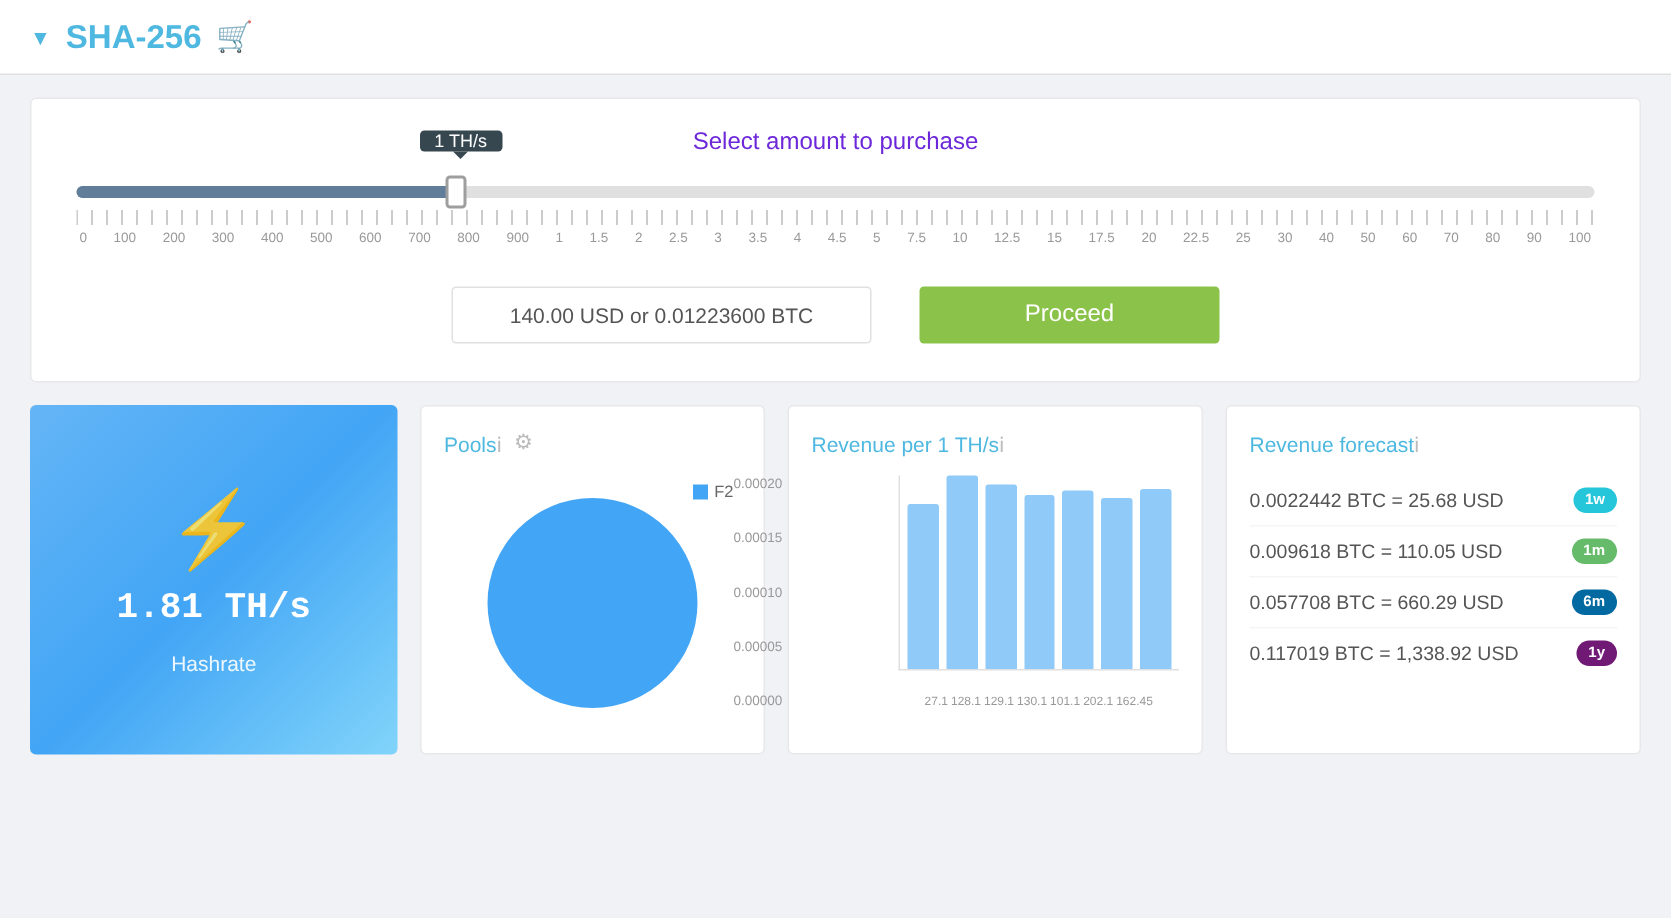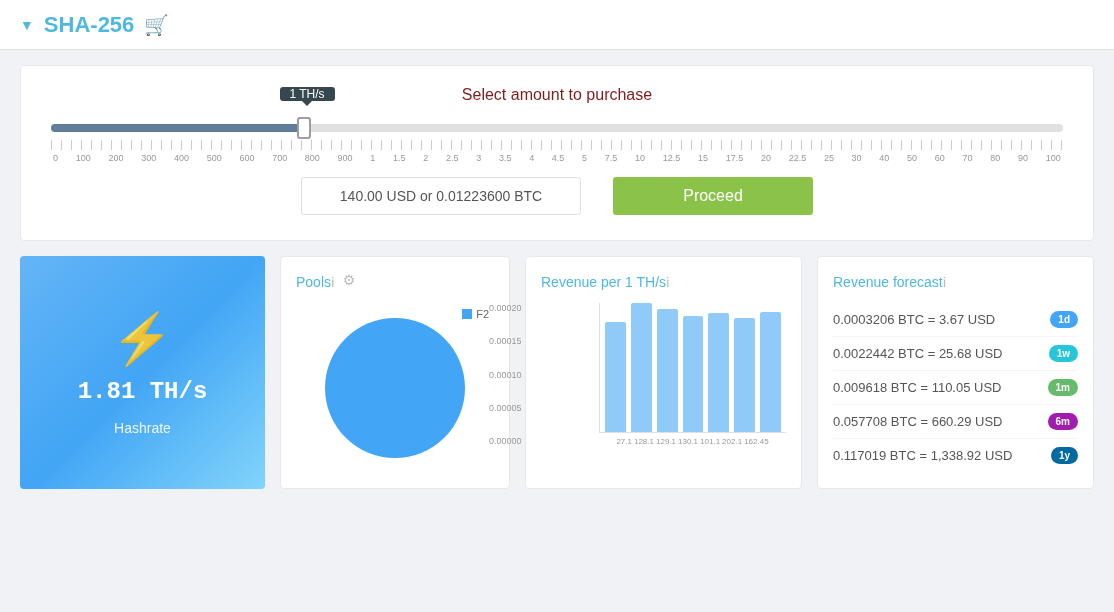--- a/index.html
+++ b/index.html
@@ -46,21 +46,21 @@
     
     .purchase-card {
       background: #fff;
       border-radius: 4px;
       padding: 20px 30px 25px;
       margin-bottom: 15px;
       border: 1px solid #e8e8e8;
     }
     .purchase-title {
       text-align: center;
-      color: #7f1d1d;
+      color: #6d28d9;
       font-size: 16px;
       font-weight: 500;
       margin-bottom: 20px;
     }
 
     
     .slider-container {
       position: relative;
       margin-bottom: 5px;
     }
@@ -126,21 +126,21 @@
     .tick-marks span {
       font-size: 9px;
     }
 
     
     .purchase-bottom {
       display: flex;
       align-items: center;
       justify-content: center;
       gap: 32px;
-      margin-top: 14px;
+      margin-top: 28px;
     }
     .price-display {
       border: 1px solid #e0e0e0;
       padding: 10px 25px;
       border-radius: 3px;
       font-size: 14px;
       color: #555;
       background: #fff;
       min-width: 280px;
       text-align: center;
@@ -287,21 +287,21 @@
     .bar {
       background: #90caf9;
       border-radius: 2px 2px 0 0;
       flex: 1;
       min-width: 20px;
     }
     .x-labels {
       display: flex;
       justify-content: center;
       gap: 2px;
-      margin-top: 4px;
+      margin-top: 16px;
       font-size: 8px;
       color: #999;
     }
 
     
     .forecast-card {
       flex: 1;
     }
     .forecast-row {
       display: flex;
@@ -318,22 +318,22 @@
     .forecast-badge {
       padding: 3px 8px;
       border-radius: 12px;
       font-size: 10px;
       font-weight: 600;
       color: #fff;
     }
     .badge-1d { background: #42a5f5; }
     .badge-1w { background: #26c6da; }
     .badge-1m { background: #66bb6a; }
-    .badge-6m { background: #a21caf; }
-    .badge-1y { background: #0369a1; margin-left: 32px; }
+    .badge-6m { background: #0369a1; }
+    .badge-1y { background: #701a75; margin-left: 32px; }
 
     
     .ruler-bar {
       width: 100%;
       height: 10px;
       background: repeating-linear-gradient(
         90deg,
         #ccc 0px, #ccc 1px,
         transparent 1px, transparent 10px
       );
@@ -475,24 +475,20 @@
 
     <div class="info-card forecast-card">
       <div class="card-header">
         <span class="card-title">Revenue forecast</span>
         <div class="card-icons">
           <span>ℹ</span>
         </div>
       </div>
       <div>
         <div class="forecast-row">
-          <span>0.0003206 BTC = 3.67 USD</span>
-          <span class="forecast-badge badge-1d">1d</span>
-        </div>
-        <div class="forecast-row">
           <span>0.0022442 BTC = 25.68 USD</span>
           <span class="forecast-badge badge-1w">1w</span>
         </div>
         <div class="forecast-row">
           <span>0.009618 BTC = 110.05 USD</span>
           <span class="forecast-badge badge-1m">1m</span>
         </div>
         <div class="forecast-row">
           <span>0.057708 BTC = 660.29 USD</span>
           <span class="forecast-badge badge-6m">6m</span>

